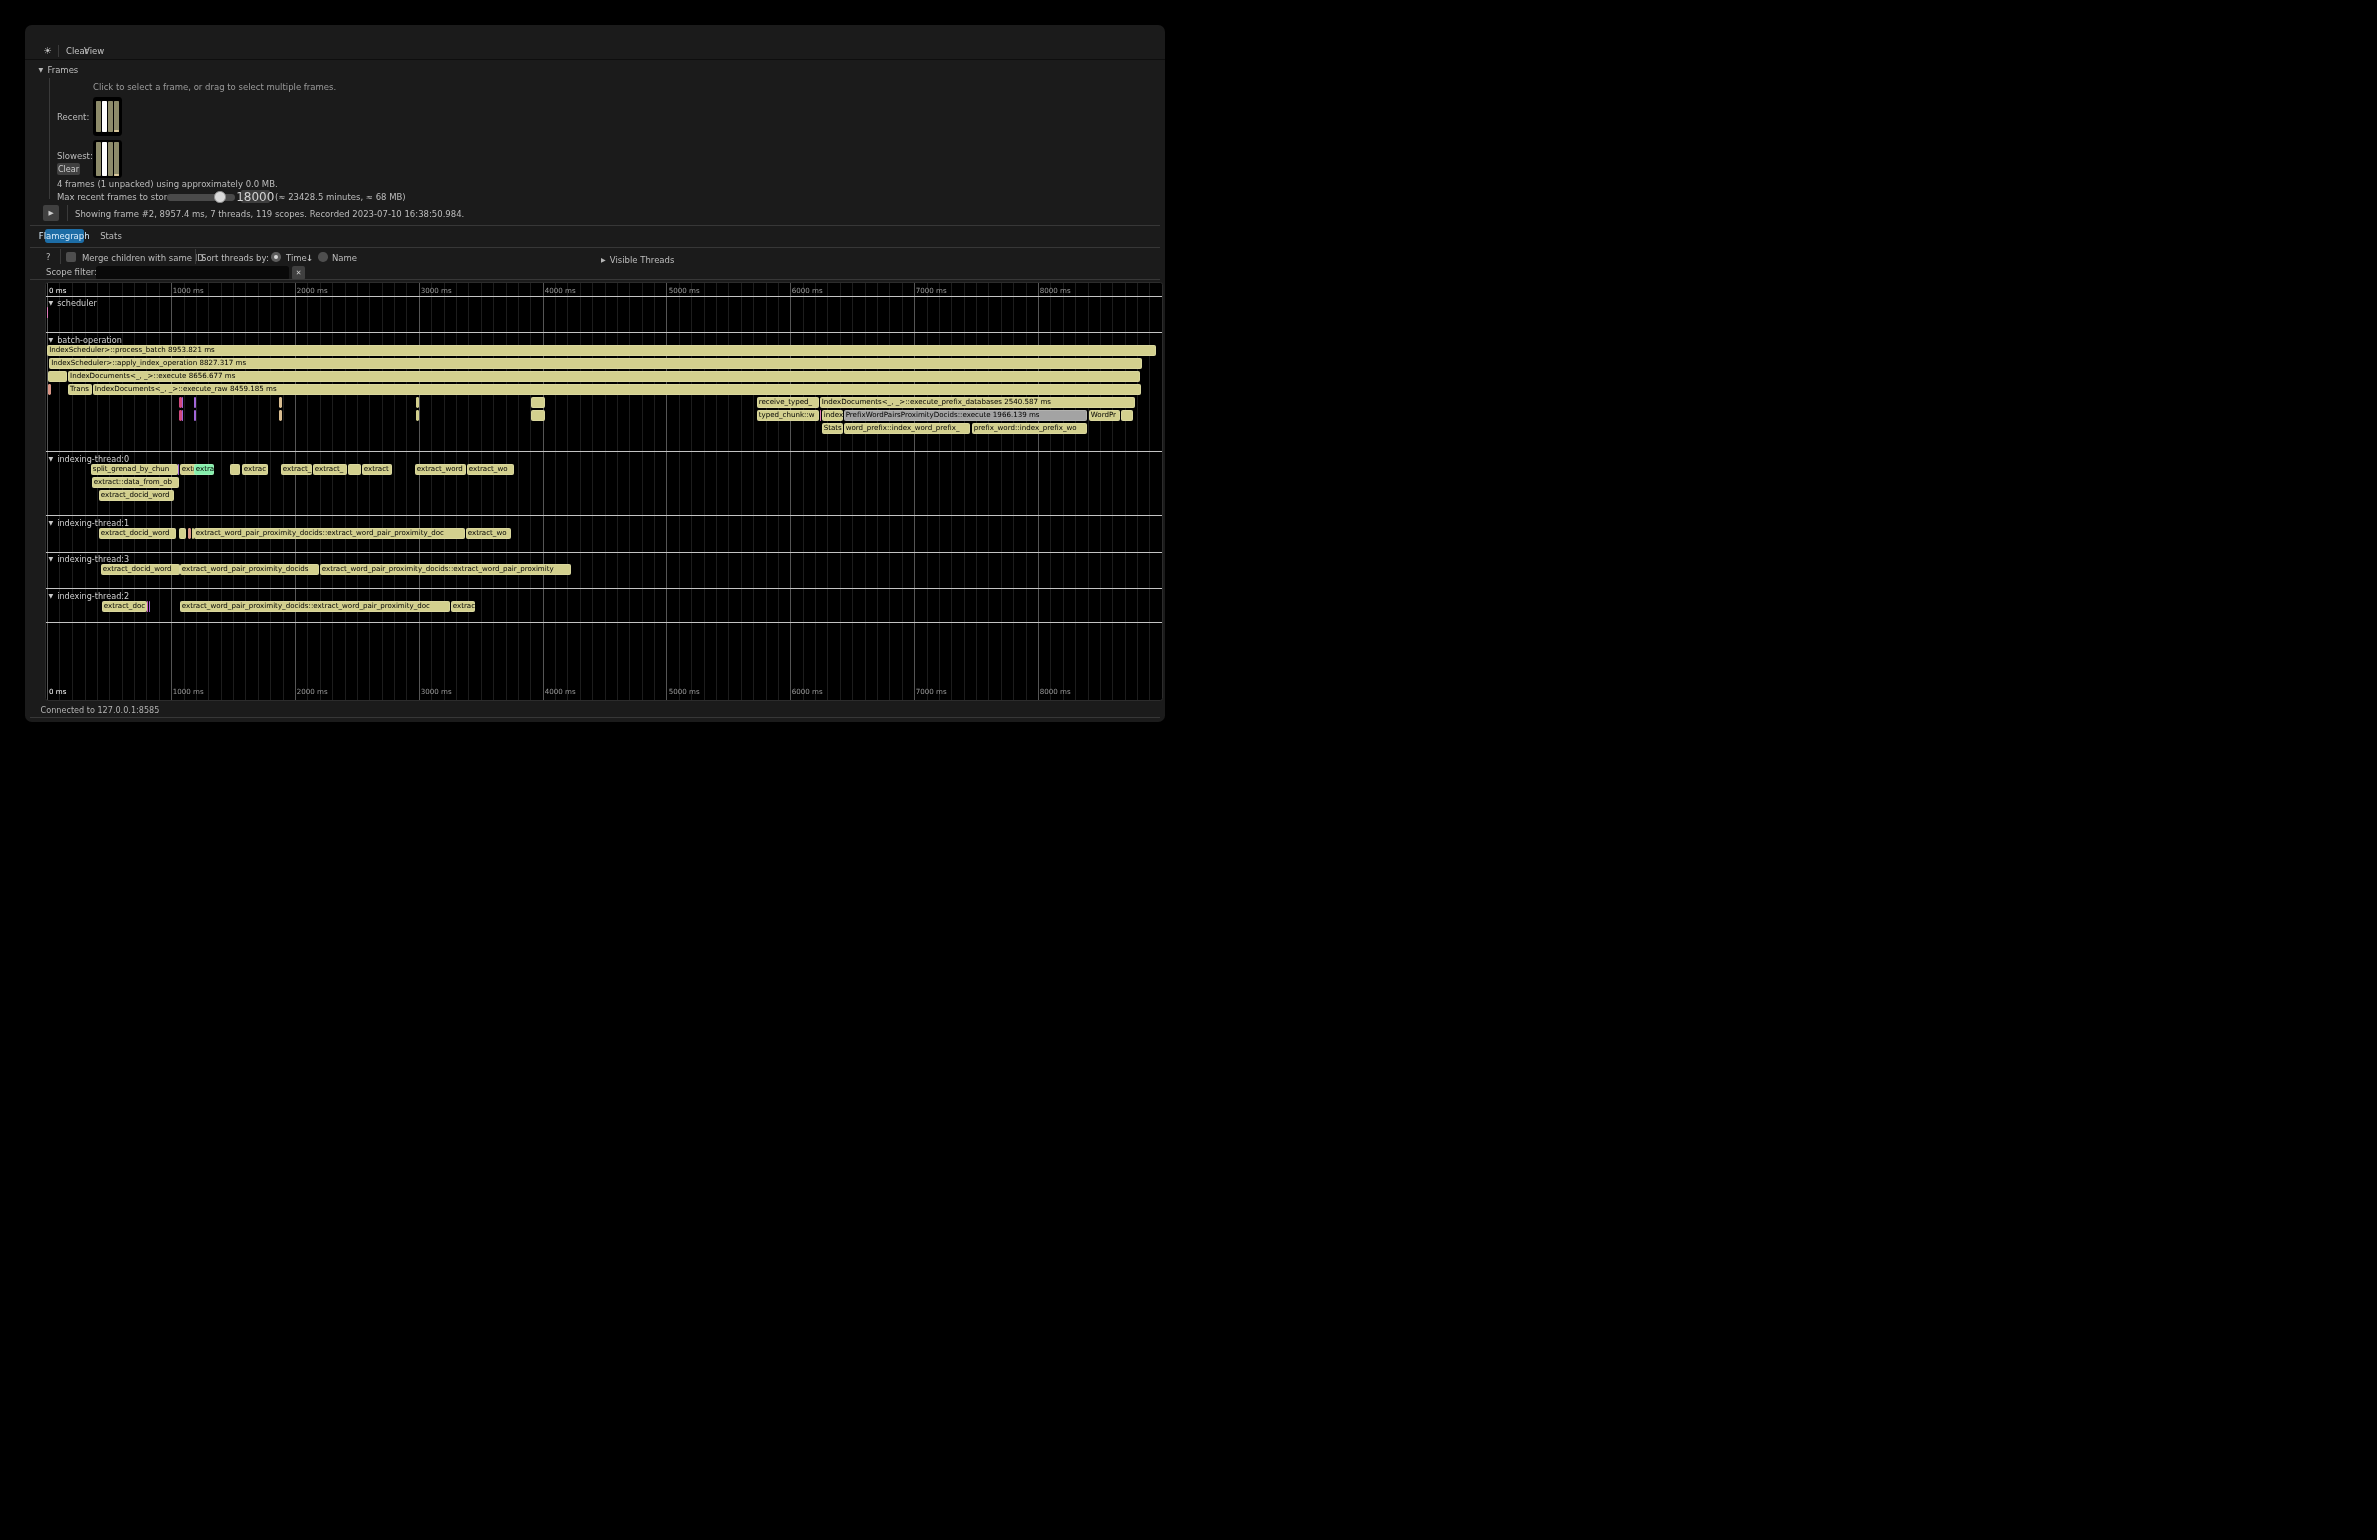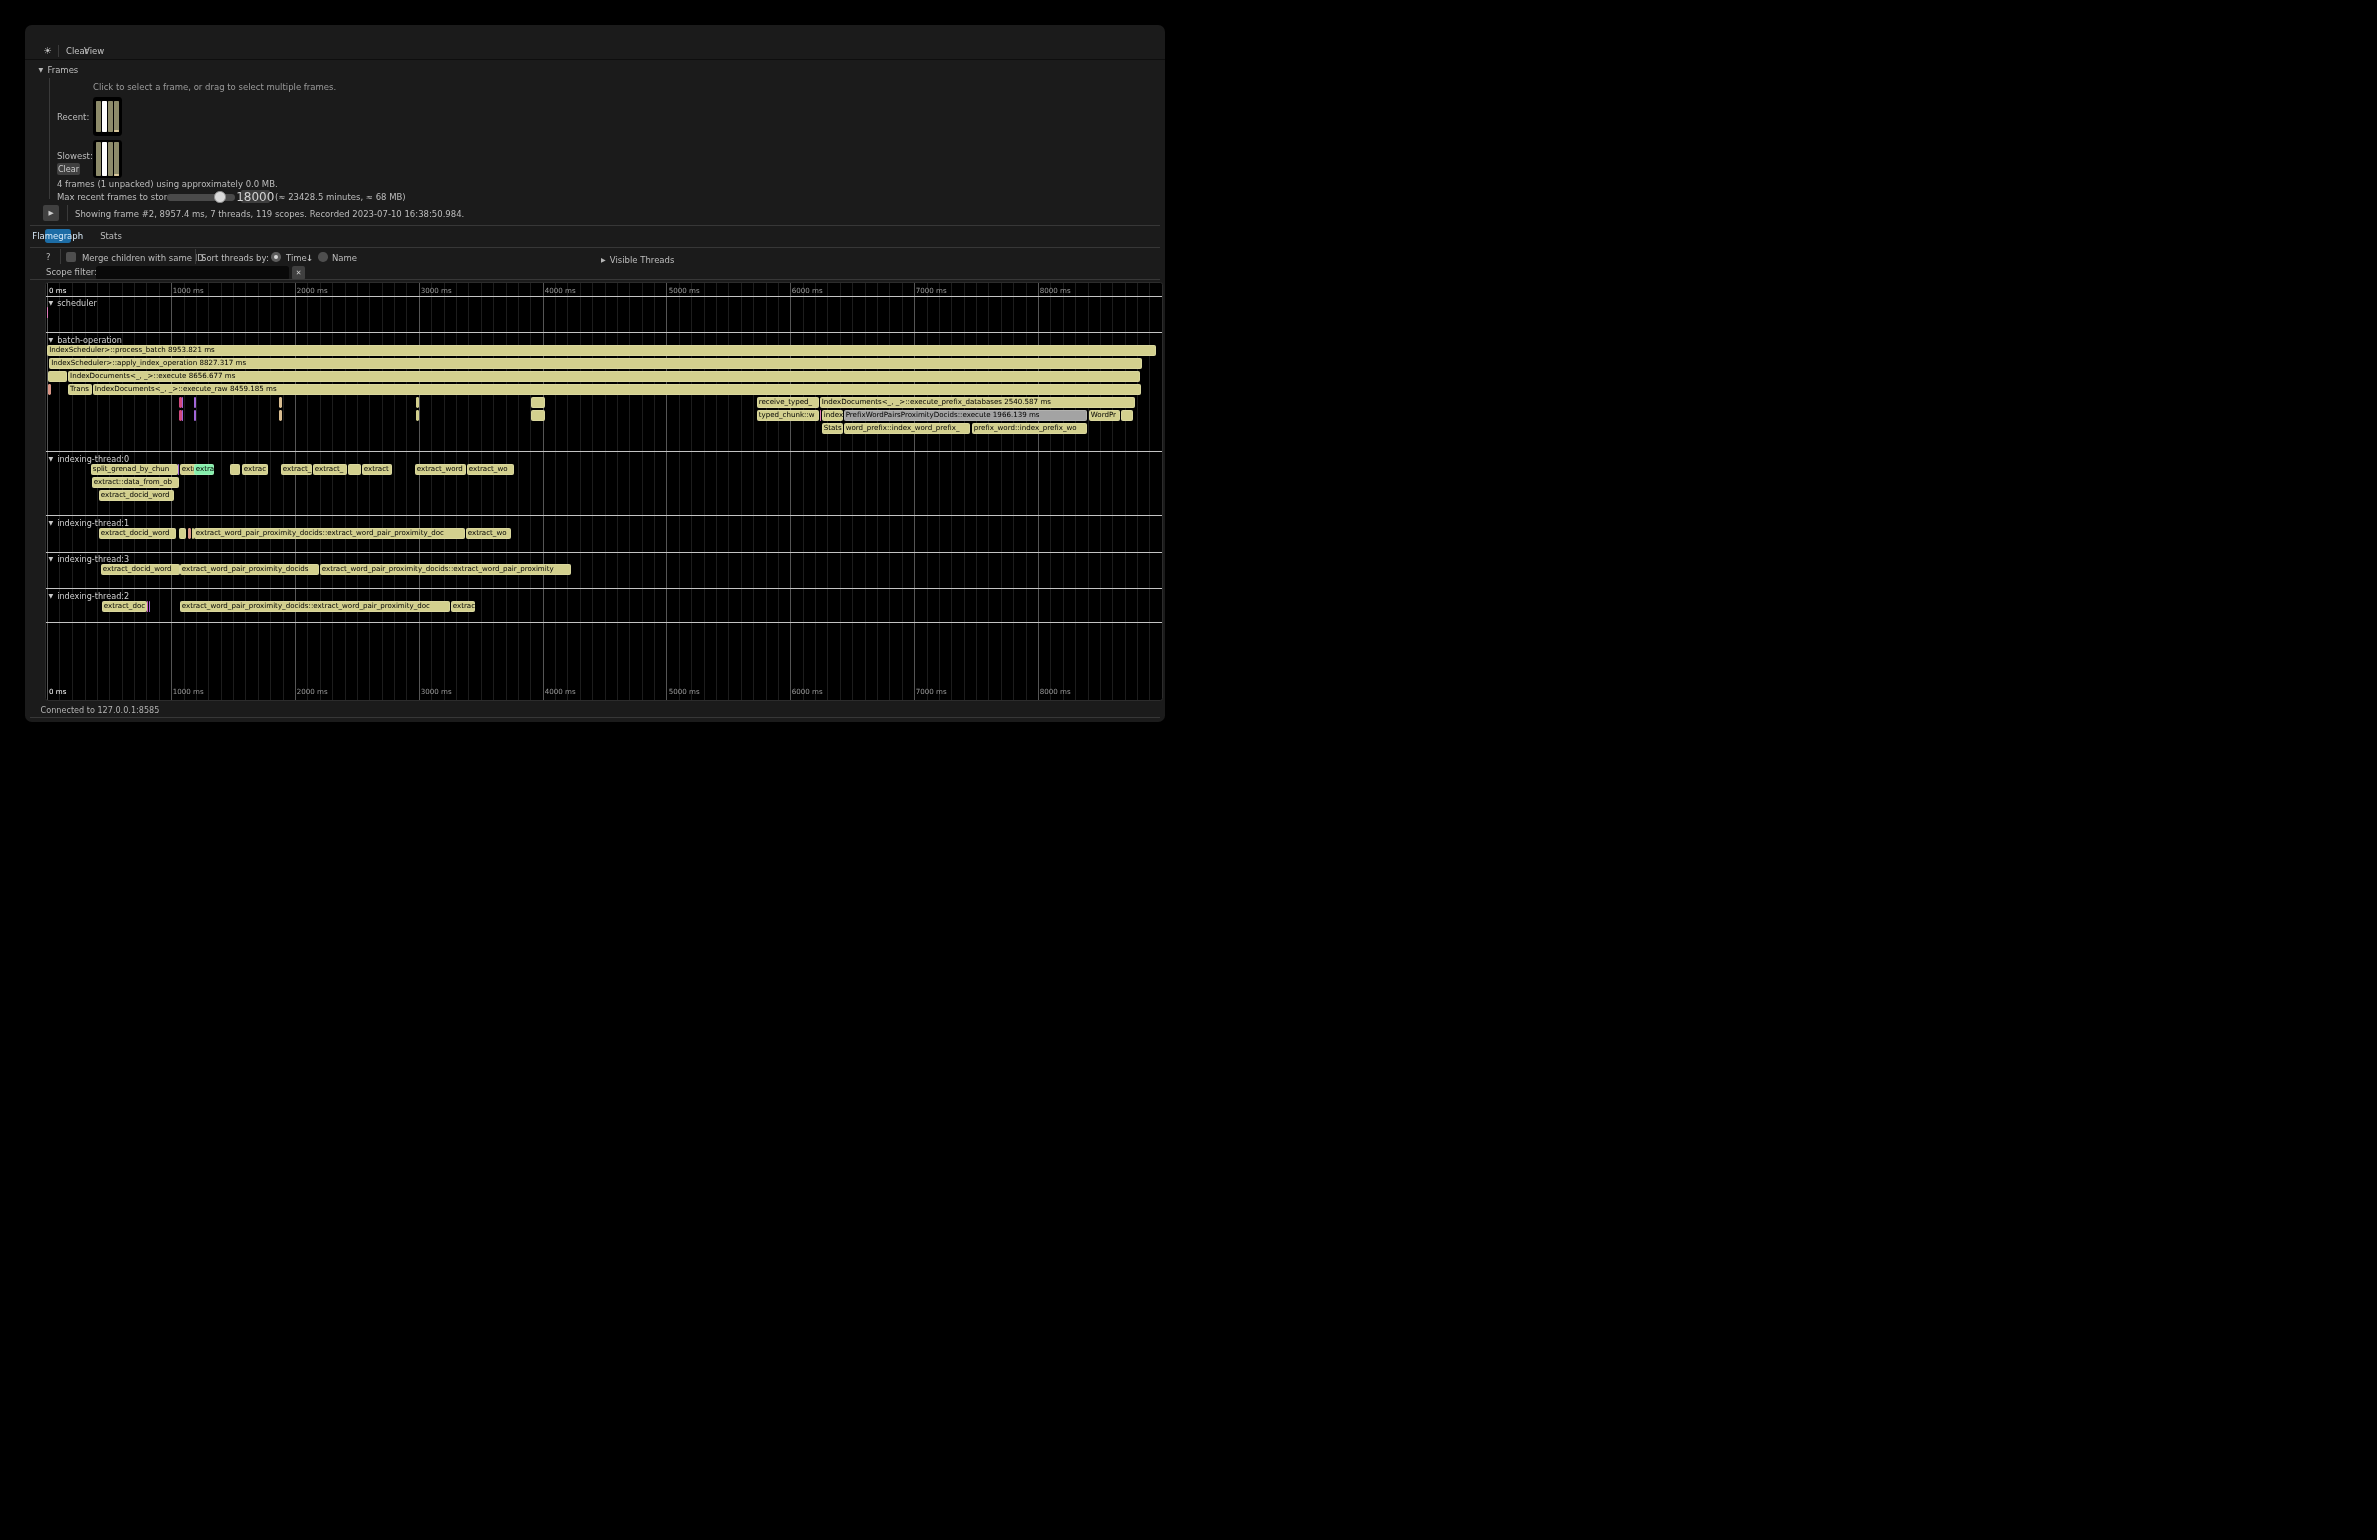--- a/index.html
+++ b/index.html
@@ -127,21 +127,21 @@
     </div>
     <div class="valuebox abs" style="left:216px; top:165px; width:28.5px; height:13px;">18000</div>
     <div class="abs lbl" style="left:250px; top:167px;">(≈ 23428.5 minutes, ≈ 68 MB)</div>
 
     <div class="btn abs" style="left:18.3px; top:180px; width:15.6px; height:15.6px; font-size:6.8px;">▶</div>
     <div class="vsep" style="left:42px; top:180px; height:15.6px;"></div>
     <div class="abs lbl" style="left:50px; top:184px;">Showing frame #2, 8957.4 ms, 7 threads, 119 scopes. Recorded 2023-07-10 16:38:50.984.</div>
 
     <div class="hdiv" style="top:200px;"></div>
 
-    <div class="tab active" style="left: 19.7px; top: 204px; width: 26px; background: rgb(29, 109, 166);">Flamegraph</div>
+    <div class="tab active" style="left: 19.7px; top: 204px; width: 39px; background: rgb(29, 109, 166);">Flamegraph</div>
     <div class="tab inactive" style="left:73px; top:204px; width:26px;">Stats</div>
 
     <div class="hdiv" style="top:222px;"></div>
 
     <div class="abs lbl" style="left:21px; top:227px;">?</div>
     <div class="vsep" style="left:35px; top:224px; height:15px;"></div>
     <div class="checkbox" style="left:41px; top:227px;"></div>
     <div class="abs lbl" style="left:57px; top:228px;">Merge children with same ID</div>
     <div class="vsep" style="left:170px; top:224px; height:15px;"></div>
     <div class="abs lbl" style="left:176px; top:228px;">Sort threads by:</div>

